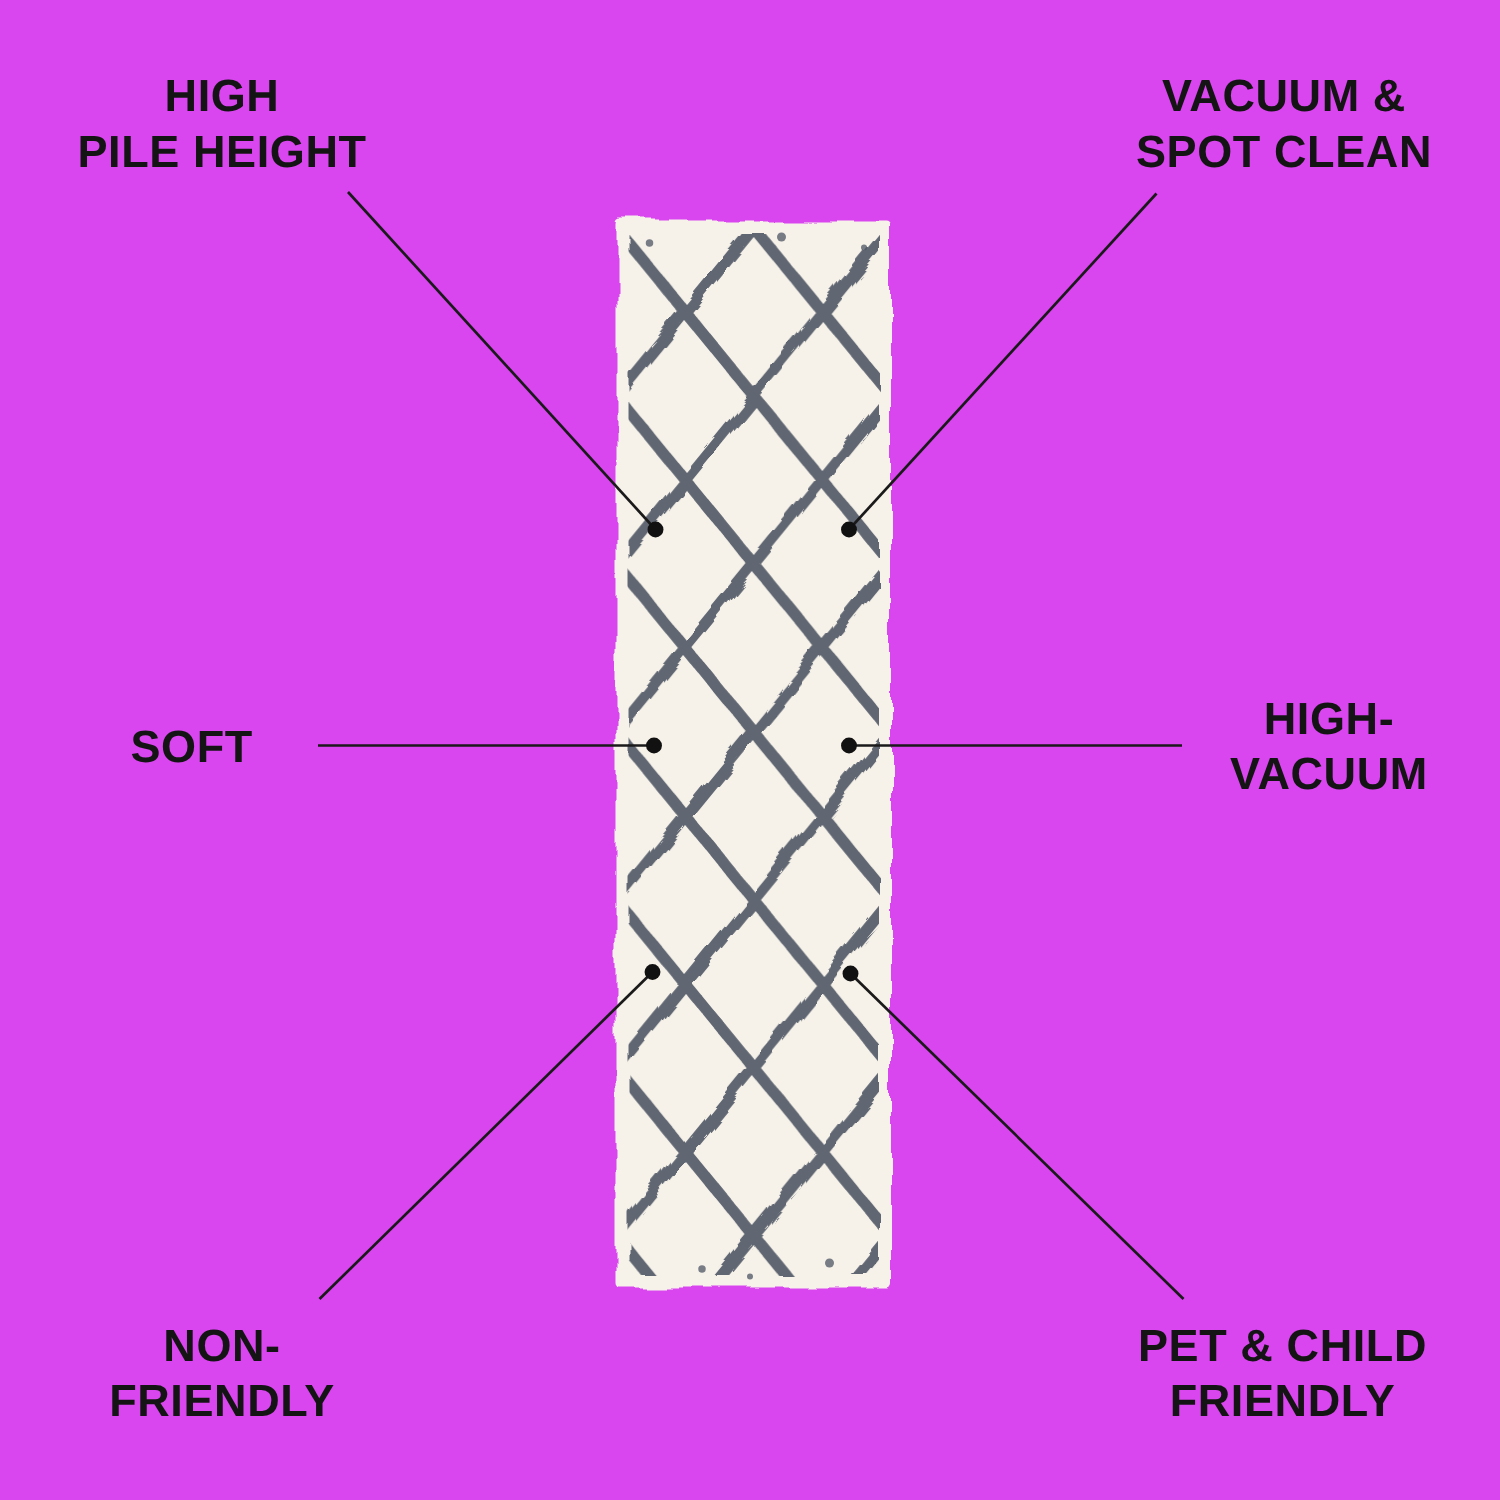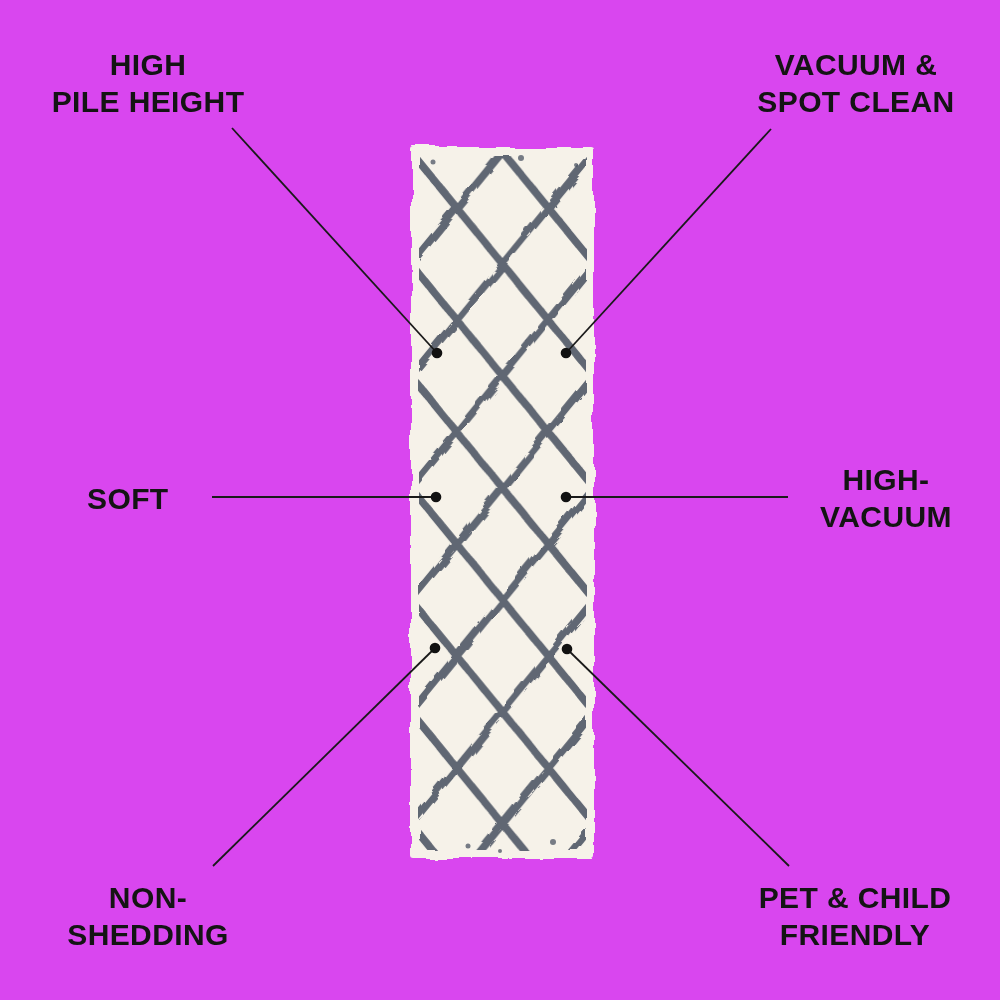--- a/index.html
+++ b/index.html
@@ -87,18 +87,18 @@
 
   <div id="cl-top-right" class="label">VACUUM &amp;
 SPOT CLEAN</div>
 
   <div id="cl-soft" class="label left-align">SOFT</div>
 
   <div id="cl-high-traffic" class="label">HIGH-
 VACUUM</div>
 
   <div id="cl-non-shedding" class="label">NON-
-SHEDDING</div>
+FRIENDLY</div>
 
   <div id="cl-pet-child" class="label">PET &amp; CHILD
 FRIENDLY</div>
 
 </div>
 
 </body></html>

